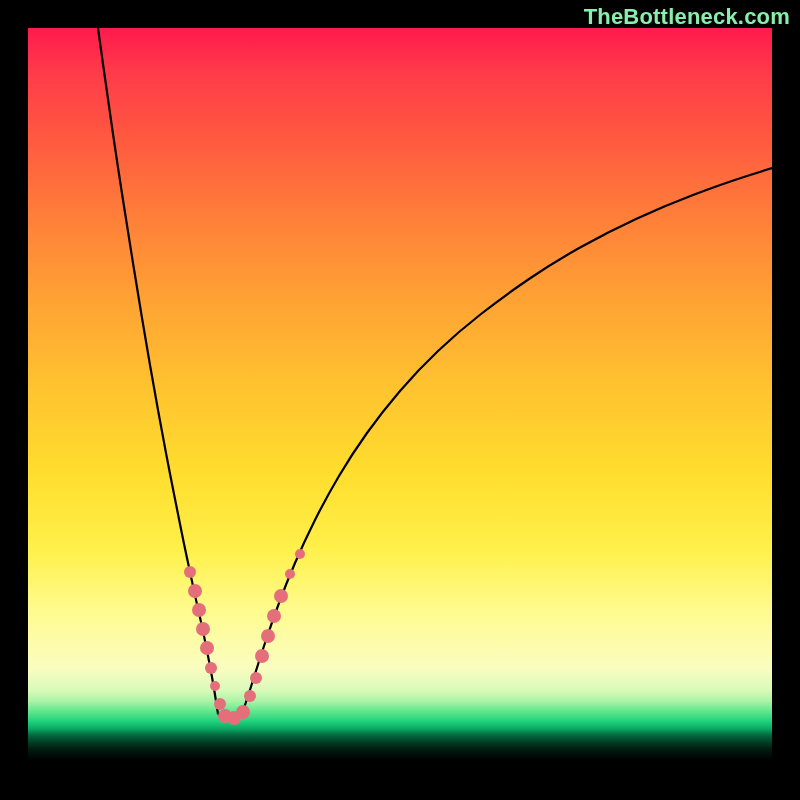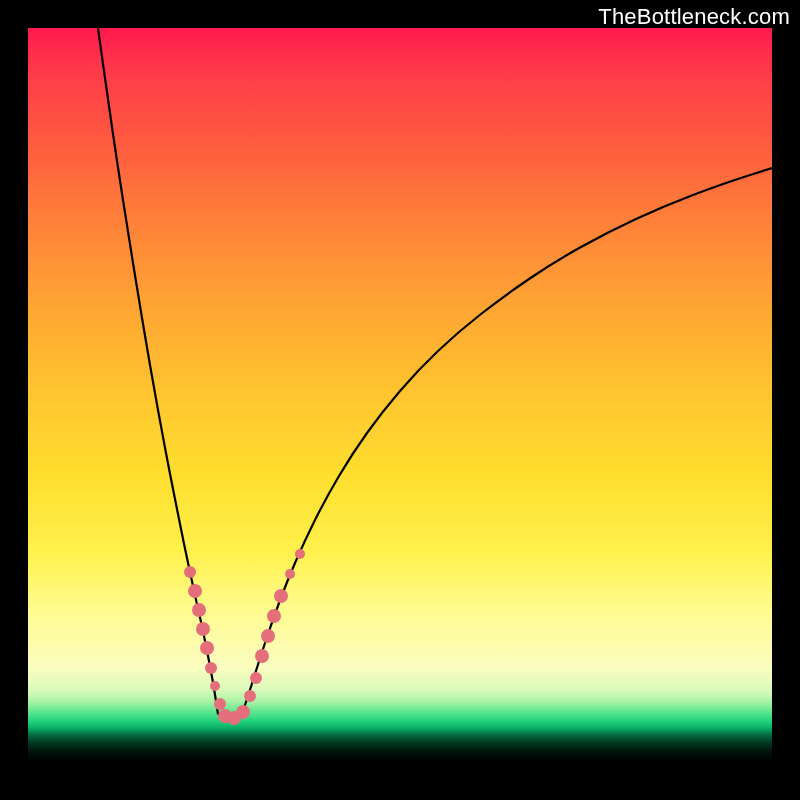--- a/index.html
+++ b/index.html
@@ -49,24 +49,24 @@
   }
   .curve {
     position: absolute;
     inset: 0;
     pointer-events: none;
   }
   .watermark {
     position: absolute;
     top: 4px;
     right: 10px;
-    color: #ffffff;
+    color: #86efac;
     font-size: 22px;
     letter-spacing: 0.2px;
-    font-weight: 400;
+    font-weight: 700;
     user-select: none;
   }
 </style>
 </head>
 <body>
 
 <div class="watermark">TheBottleneck.com</div>
 
 <div class="frame">
   <div class="gradient"></div>

